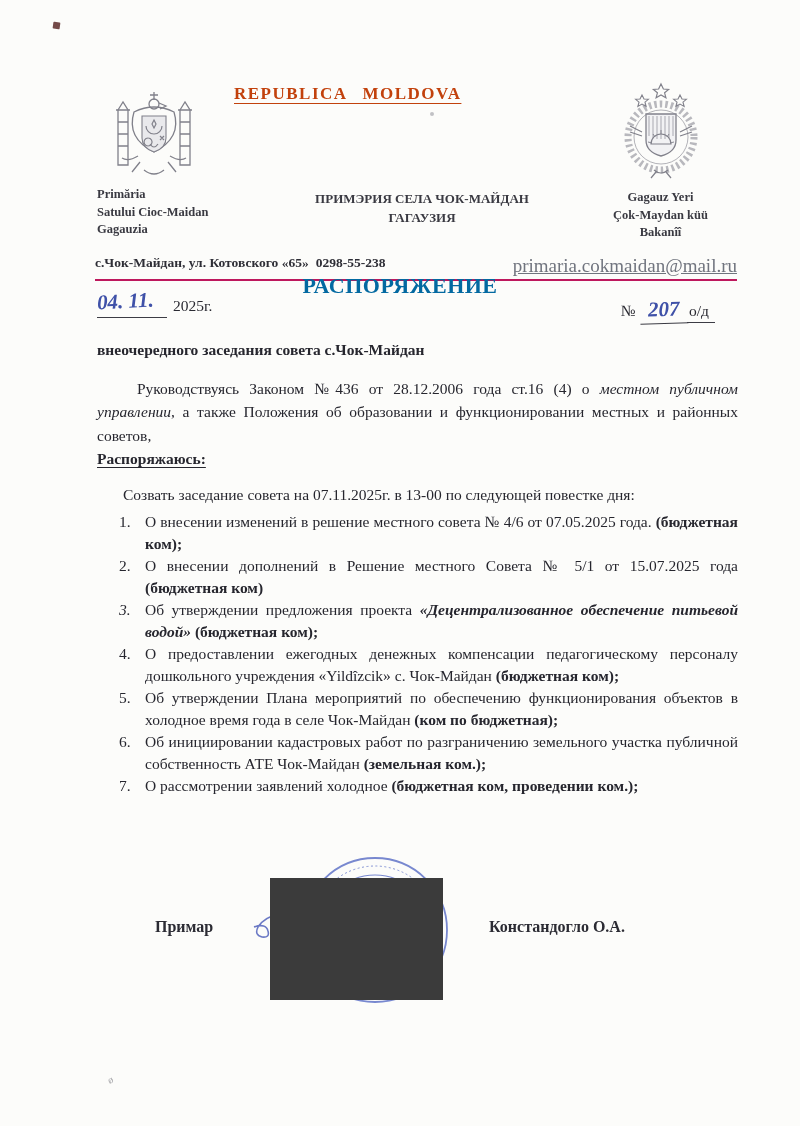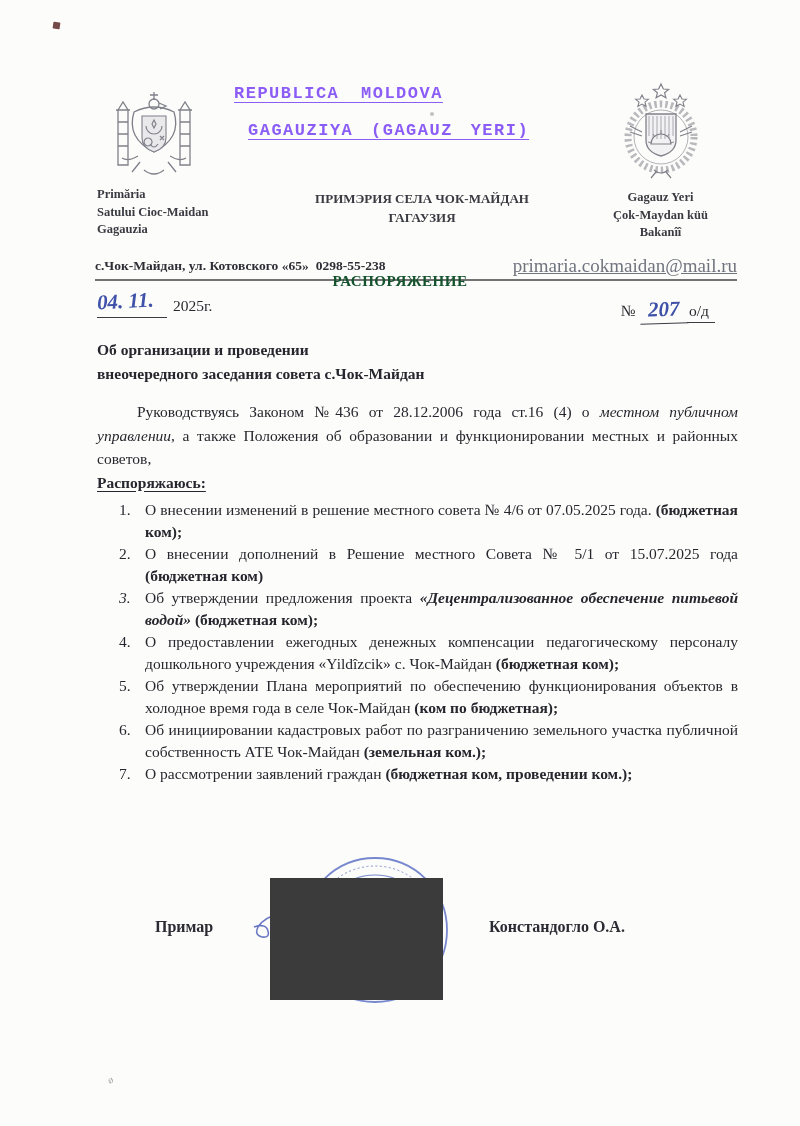--- a/index.html
+++ b/index.html
@@ -6,40 +6,40 @@
   .page{
     position:relative;
     width:800px;height:1126px;
     background:#fcfcfa;
     overflow:hidden;
     font-family:"Liberation Serif","DejaVu Serif",serif;
     color:#2a2a32;
   }
   
   .hdr-line{position:absolute;font-weight:bold;font-size:17px;letter-spacing:1.5px;
-    color:#8b5cf6;text-decoration:underline;text-underline-offset:4px;white-space:nowrap;font-family:Liberation Mono, monospace;}
+    color:#c2410c;text-decoration:underline;text-underline-offset:4px;white-space:nowrap;}
   .hdr1{top:84px;left:234px;word-spacing:10px;}
   .hdr2{top:121px;left:248px;word-spacing:6px;}
   .emblem{position:absolute;}
   .emblem-left{top:82px;left:110px;}
   .emblem-right{top:82px;left:620px;}
   .org{position:absolute;font-weight:bold;font-size:12.5px;line-height:17.5px;color:#3a3a42;}
   .org-left{top:186px;left:97px;text-align:left;}
   .org-center{top:189px;left:277px;width:290px;text-align:center;font-size:13px;line-height:19px;}
   .org-right{top:189px;left:588px;width:145px;text-align:center;}
   
   .contact{position:absolute;top:255px;left:95px;width:642px;
-    display:flex;justify-content:space-between;align-items:center;
-    border-bottom:2px solid #737373;padding-bottom:2px;font-size:13.5px;}
+    display:flex;justify-content:space-between;align-items:flex-start;
+    border-bottom:2px solid #be185d;padding-bottom:2px;font-size:13.5px;}
   .contact .addr,.contact .phone{font-weight:bold;color:#2e2e36;}
   .contact .phone{margin-right:120px;}
   .contact .email{color:#70747e;text-decoration:underline;font-size:19px;}
   
   .doc-title{position:absolute;top:273px;left:0;width:800px;text-align:center;
-    font-weight:bold;font-size:15px;letter-spacing:0.5px;color:#14532d;}
+    font-weight:bold;font-size:22px;letter-spacing:0.5px;color:#0369a1;}
   .date-row{position:absolute;top:293px;left:97px;width:640px;height:30px;font-size:15.5px;}
   .hw{font-family:"Liberation Serif",serif;font-style:italic;color:#3f51a8;font-weight:bold;}
   .date-hand{position:absolute;left:0px;top:-4px;font-size:21px;transform:rotate(-3deg);
     display:inline-block;}
   .date-underline{position:absolute;left:0;top:24px;width:70px;border-bottom:1.3px solid #3c3c44;}
   .date-year{position:absolute;left:76px;top:4px;}
   .num-group{position:absolute;right:22px;top:4px;}
   .num-prefix{margin-right:4px;}
   .num-hand{display:inline-block;font-size:21px;transform:rotate(-2deg);
     border-bottom:1.3px solid #3c3c44;padding:0 8px 1px 8px;}
@@ -132,21 +132,20 @@
 
         <path stroke-width="1.2" d="M31 62 a10 10 0 0 1 20 0 z"></path>
         <path stroke-width=".9" d="M41 48 v4 M33 52 l2 3 M49 52 l-2 3 M28 60 l4 1 M54 60 l-4 1"></path>
 
         <path stroke-width="1.2" d="M34 88 q7 6 14 0 M36 90 l-5 6 M46 90 l5 6"></path>
       </g>
     </svg>
   </div>
 
   <div class="hdr-line hdr1">REPUBLICA  MOLDOVA</div>
-  <div class="hdr-line hdr2">GAGAUZIYA  (GAGAUZ YERI)</div>
 
   <div class="org org-center">
     <div>ПРИМЭРИЯ СЕЛА ЧОК-МАЙДАН</div>
     <div>ГАГАУЗИЯ</div>
   </div>
   <div class="org org-left">
     <div>Primăria</div>
     <div>Satului Cioc-Maidan</div>
     <div>Gagauzia</div>
   </div>
@@ -168,28 +167,28 @@
     <span class="hw date-hand">04. 11.</span>
     <span class="date-underline"></span>
     <span class="date-year">2025г.</span>
     <span class="num-group">
       <span class="num-prefix">№</span><span class="hw num-hand">207</span><span class="num-suffix">о/д</span>
     </span>
   </div>
 
   <div class="body-text">
     <div class="subject">
-      <div>Об организации и проведении</div>
       <div>внеочередного заседания совета с.Чок-Майдан</div>
     </div>
 
     <p class="preamble"><span>Руководствуясь  Законом №436 от 28.12.2006 года ст.16 (4) о </span><span class="it">местном публичном управлении</span><span>, а также Положения об образовании и функционировании местных и районных советов,</span></p>
 
     <div class="order-word">Распоряжаюсь:</div>
 
+    <p class="convene">Созвать заседание совета на 07.11.2025г. в 13-00 по следующей повестке дня:</p>
 
     <div class="agenda">
       <div class="agenda-item">
         <span class="num">1.</span>
         <span class="itext"><span>О внесении изменений в решение местного совета № 4/6 от 07.05.2025 года. </span><span class="bd">(бюджетная ком);</span></span>
       </div>
       <div class="agenda-item">
         <span class="num">2.</span>
         <span class="itext"><span>О внесении дополнений в Решение местного Совета № 5/1 от 15.07.2025 года </span><span class="bd">(бюджетная ком)</span></span>
       </div>
@@ -204,21 +203,21 @@
       <div class="agenda-item">
         <span class="num">5.</span>
         <span class="itext"><span>Об утверждении Плана мероприятий по обеспечению функционирования объектов в холодное время года в селе Чок-Майдан </span><span class="bd">(ком по бюджетная);</span></span>
       </div>
       <div class="agenda-item">
         <span class="num">6.</span>
         <span class="itext"><span>Об инициировании кадастровых работ по разграничению земельного участка публичной собственность АТЕ Чок-Майдан </span><span class="bd">(земельная ком.);</span></span>
       </div>
       <div class="agenda-item">
         <span class="num">7.</span>
-        <span class="itext"><span>О рассмотрении заявлений граждан </span><span class="bd">(бюджетная ком, проведении ком.);</span></span>
+        <span class="itext"><span>О рассмотрении заявлений холодное </span><span class="bd">(бюджетная ком, проведении ком.);</span></span>
       </div>
     </div>
   </div>
 
   <div class="stamp">
     <svg width="170" height="170" viewBox="0 0 170 170">
       <circle cx="85" cy="85" r="72" fill="none" stroke="#6174c8" stroke-width="1.8"></circle>
       <circle cx="85" cy="85" r="64" fill="none" stroke="#6174c8" stroke-width="1" stroke-dasharray="2 2.5" opacity=".9"></circle>
       <circle cx="85" cy="85" r="55" fill="none" stroke="#6174c8" stroke-width="1.1"></circle>
     </svg>

